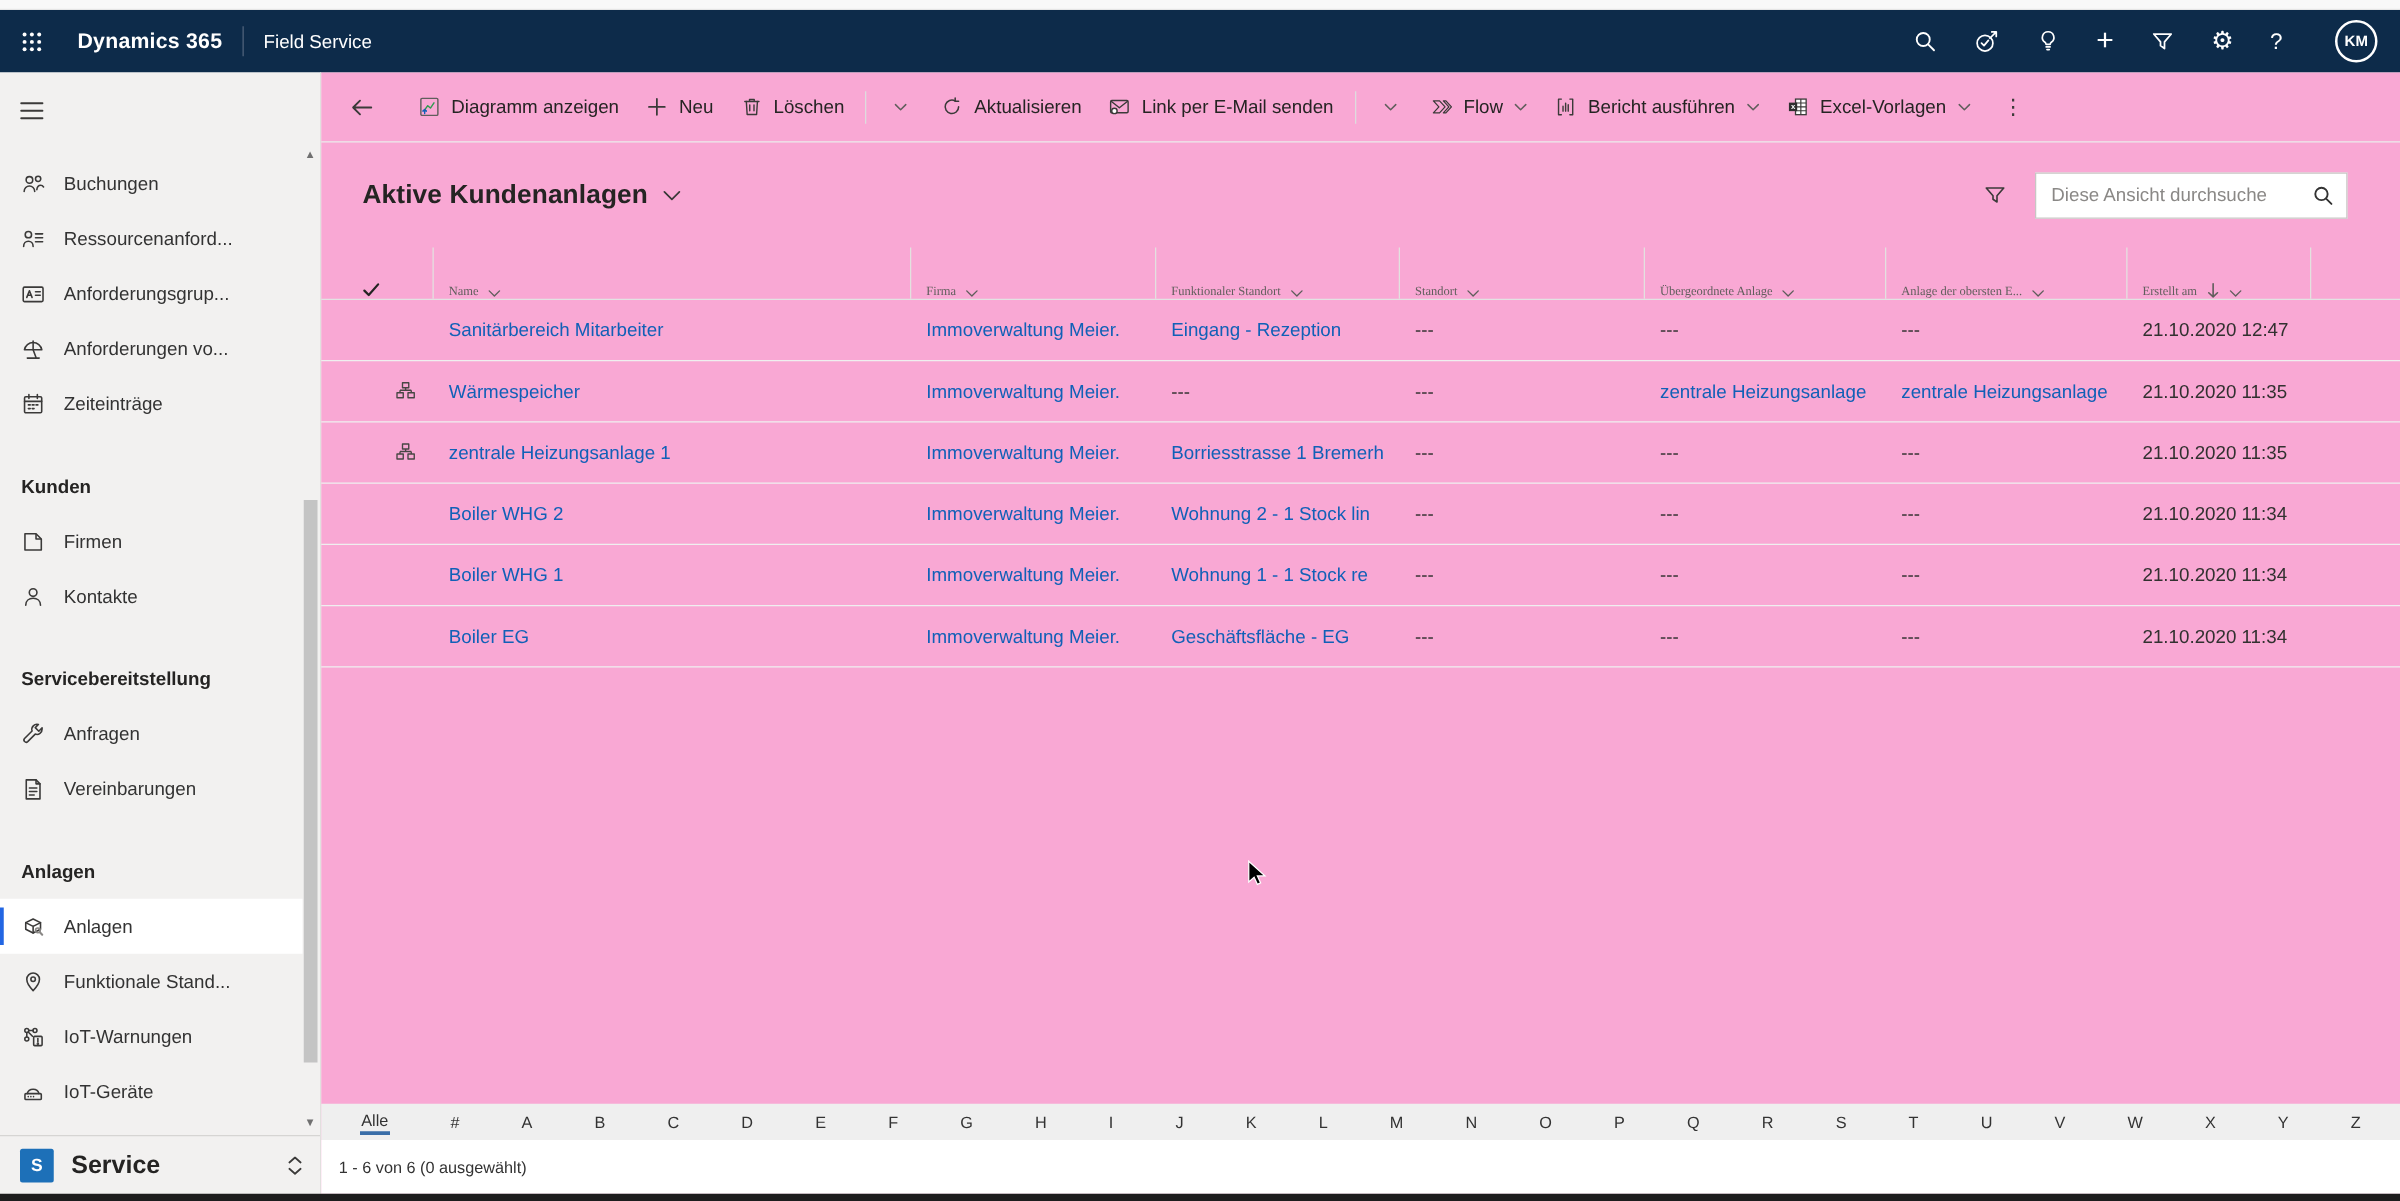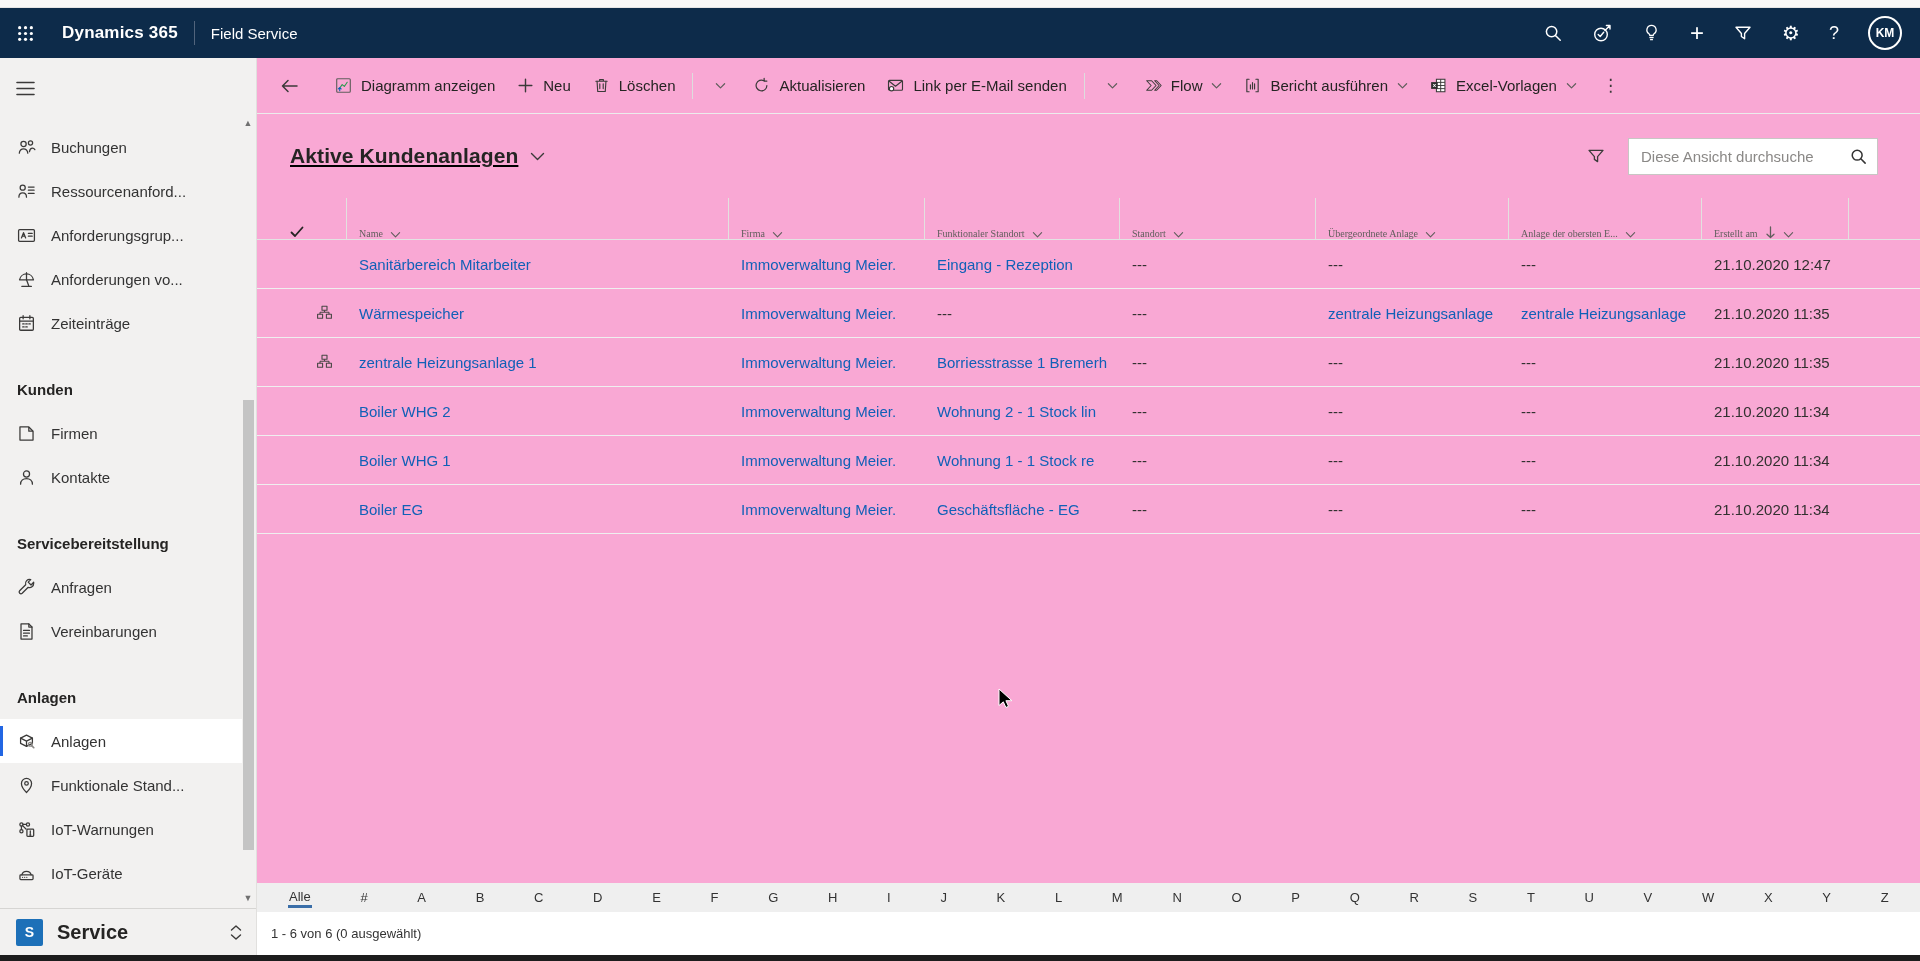--- a/index.html
+++ b/index.html
@@ -17,21 +17,21 @@
   .waffle-btn { width:50px; height:50px; display:flex; align-items:center; justify-content:center; cursor:pointer; background:none; border:none; }
   .brand { font-size:17px; font-weight:bold; letter-spacing:.2px; margin-left:12px; white-space:nowrap; }
   .tb-divider { width:1px; height:24px; background:#51647c; margin:0 16px; }
   .appname { font-size:15px; white-space:nowrap; }
   .topbar-right { margin-left:auto; display:flex; align-items:center; gap:29px; padding-right:18px; }
   .tb-icon { width:20px; height:20px; display:flex; align-items:center; justify-content:center; color:#fff; cursor:pointer; }
   .tb-glyph { font-size:20px; line-height:1; color:#fff; cursor:pointer; }
   .tb-plus { font-size:24px; font-weight:300; }
   .tb-help { font-size:18px; }
   .avatar { width:34px; height:34px; border:2px solid #fff; border-radius:50%; display:flex; align-items:center; justify-content:center;
-    font-size:12px; font-weight:bold; cursor:pointer; }
+    font-size:12px; font-weight:bold; cursor:pointer;margin-left:13px; }
 
   
   .body { position:absolute; top:58px; left:0; right:0; bottom:6px; display:flex; }
 
   
   .sidebar { position:relative; width:257px; background:#f2f1f0; border-right:1px solid #e1e0de; flex:none; }
   .hamburger { position:absolute; top:20px; left:16px; width:24px; height:20px; color:#3b3a39; cursor:pointer; background:none; border:none; }
   .nav { position:absolute; top:67px; left:0; right:14px; }
   .nav-item { height:44px; display:flex; align-items:center; padding-left:17px; gap:15px; cursor:pointer; color:#3b3a39; position:relative; }
   .nav-item .lbl { font-size:15px; color:#333; white-space:nowrap; overflow:hidden; }
@@ -64,21 +64,21 @@
   .cmd .cic { width:17px; height:17px; flex:none; color:#3b3a39; }
   .cmd-back { margin-right:14px; }
   .cmd-divider { width:1px; height:26px; background:#dddddd; margin:0 6px; }
   .chev { width:11px; height:8px; color:#605e5c; }
   .cmd-chev-only { padding:0 16px; }
   .ellipsis-v { font-size:17px; color:#3b3a39; padding:0 14px; cursor:pointer; letter-spacing:0; }
   .green { color:#2d9b4f; }
 
   
   .view-header { height:84px; display:flex; align-items:center; padding:0 42px 0 33px; }
-  .view-title { display:flex; align-items:center; gap:12px; cursor:pointer;text-decoration:underline; }
+  .view-title { display:flex; align-items:center; gap:12px; cursor:pointer; }
   .view-title h1 { font-size:21px; font-weight:bold; color:#252423; letter-spacing:.1px; }
   .vh-right { margin-left:auto; display:flex; align-items:center; gap:22px; }
   .vh-funnel { width:20px; height:20px; color:#3b3a39; cursor:pointer; }
   .search-box { width:250px; height:37px; border:1px solid #c8c6c4; display:flex; align-items:center; background:#fff; }
   .search-box input { flex:1; border:none; outline:none; font-size:15px; color:#333; padding:0 4px 0 12px;
     font-family:Liberation Sans, sans-serif; background:transparent; }
   .search-box input::placeholder { color:#8a8886; }
   .sb-mag { width:19px; height:19px; color:#333; margin-right:9px; flex:none; cursor:pointer; }
 
   

